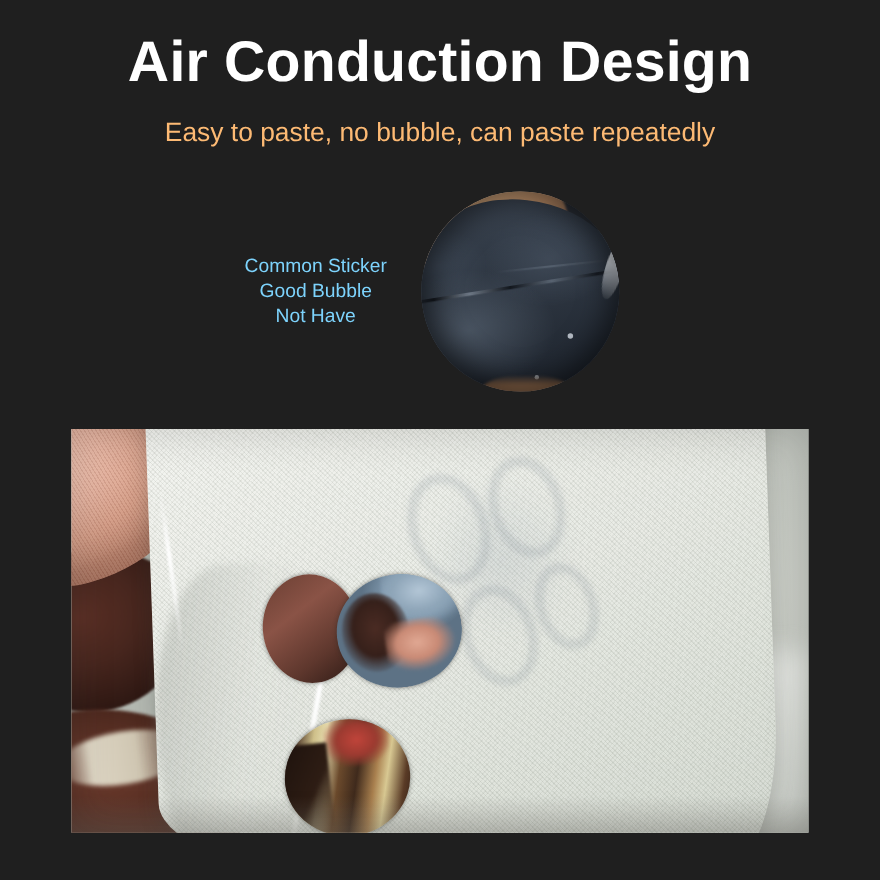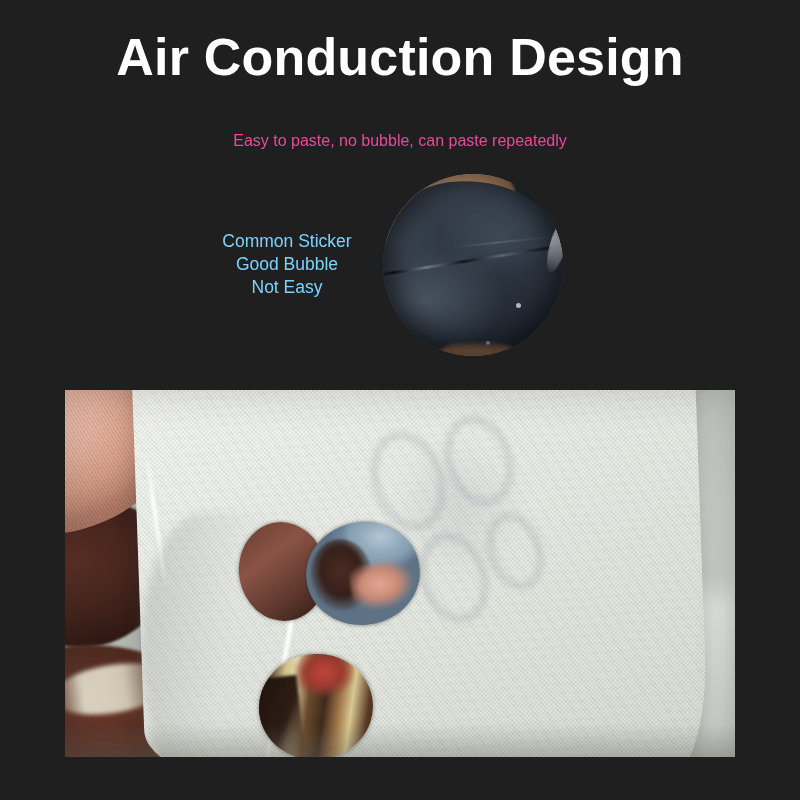--- a/index.html
+++ b/index.html
@@ -20,26 +20,25 @@
     color:#ffffff;
     font-size:52px;
     font-weight:bold;
     letter-spacing:0.2px;
     line-height:56px;
     white-space:nowrap;
   }
   .subtitle {
     position:absolute; left:0; top:106px; width:800px;
     text-align:center;
-    color:#ec4899;
-    font-size:16px;
+    color:#fdba74;
+    font-size:24px;
     font-weight:normal;
     line-height:30px;
     white-space:nowrap;
-    margin-top:20px;
   }
 
   
   .annotation {
     position:absolute; left:205px; top:230px; width:164px;
     text-align:center;
     color:#7dd3fc;
     font-size:17.5px;
     line-height:23px;
   }
@@ -368,21 +367,21 @@
 
 <div class="stage">
 
   <div class="title">Air Conduction Design</div>
 
   <div class="subtitle">Easy to paste, no bubble, can paste repeatedly</div>
 
   <div class="annotation">
     <div>Common Sticker</div>
     <div>Good Bubble</div>
-    <div>Not Easy</div>
+    <div>Not Have</div>
   </div>
 
   <div class="inset">
     <div class="inset-skin"></div>
     <div class="inset-sticker"></div>
     <div class="inset-crease"></div>
     <div class="inset-crease2"></div>
     <div class="inset-glint"></div>
     <div class="inset-spec"></div>
     <div class="inset-spec2"></div>

